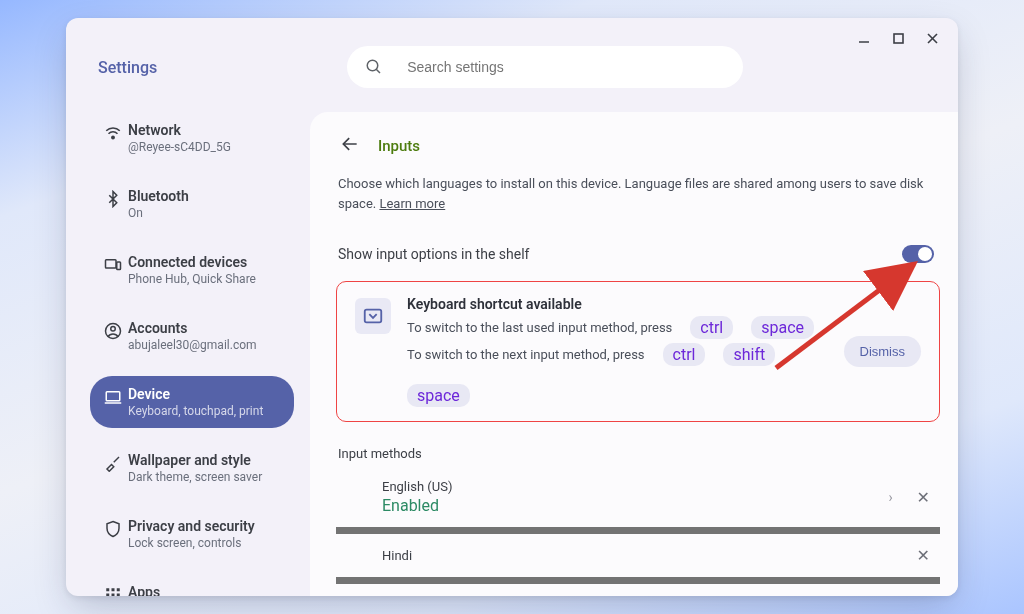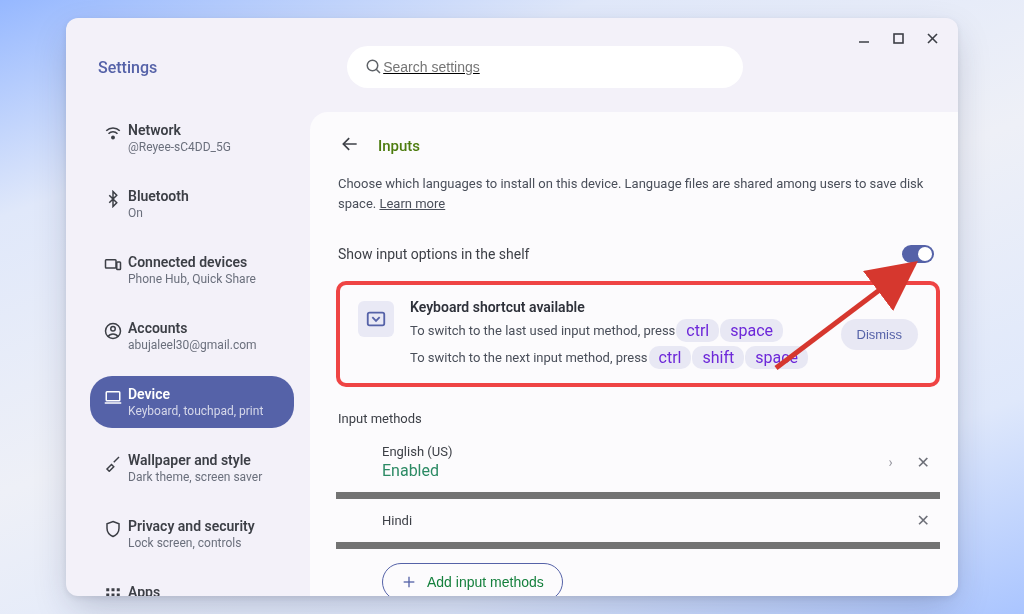--- a/index.html
+++ b/index.html
@@ -50,22 +50,21 @@
   .search-wrap {
     flex: 0 0 auto;
     margin-left: 120px;
     width: 396px;
     height: 42px;
     background: #ffffff;
     border-radius: 22px;
     display: flex;
     align-items: center;
     padding: 0 18px;
-    gap: 0;
-    text-decoration: underline;
+    gap: 24px;
   }
   .search-wrap svg { flex: 0 0 auto; }
   .search-input {
     border: none;
     outline: none;
     font-size: 14px;
     color: #5f6368;
     flex: 1;
     background: transparent;
   }
@@ -146,37 +145,37 @@
   }
   .toggle::after {
     content: "";
     position: absolute;
     top: 2px; right: 2px;
     width: 14px; height: 14px;
     background: #ffffff;
     border-radius: 50%;
   }
   .card {
-    border: 4px solid #ef4444;
+    border: 1px solid #ef4444;
     border-radius: 10px;
     padding: 14px 18px;
     display: flex;
     align-items: flex-start;
     gap: 16px;
   }
   .card-icon-box {
     width: 36px; height: 36px;
     background: #e9e9f5;
     border-radius: 6px;
     display:flex; align-items:center; justify-content:center;
     margin-top: 2px;
   }
   .card-body { flex: 1; }
   .card-body .ttl { font-weight: 600; font-size: 14px; color: #2e313a; }
-  .card-body .line { font-size: 13px; color: #4a4f5a; margin-top: 4px; display:flex; flex-wrap:wrap; align-items:center; gap:1px;}
+  .card-body .line { font-size: 13px; color: #4a4f5a; margin-top: 4px; display:flex; flex-wrap:wrap; align-items:center; gap:18px;}
   .key {
     background: #e8e8f4;
     color: #6d28d9;
     font-size: 16px;
     padding: 2px 10px;
     border-radius: 10px;
   }
   .dismiss {
     background: #e8e8f4;
     color: #5562a8;

